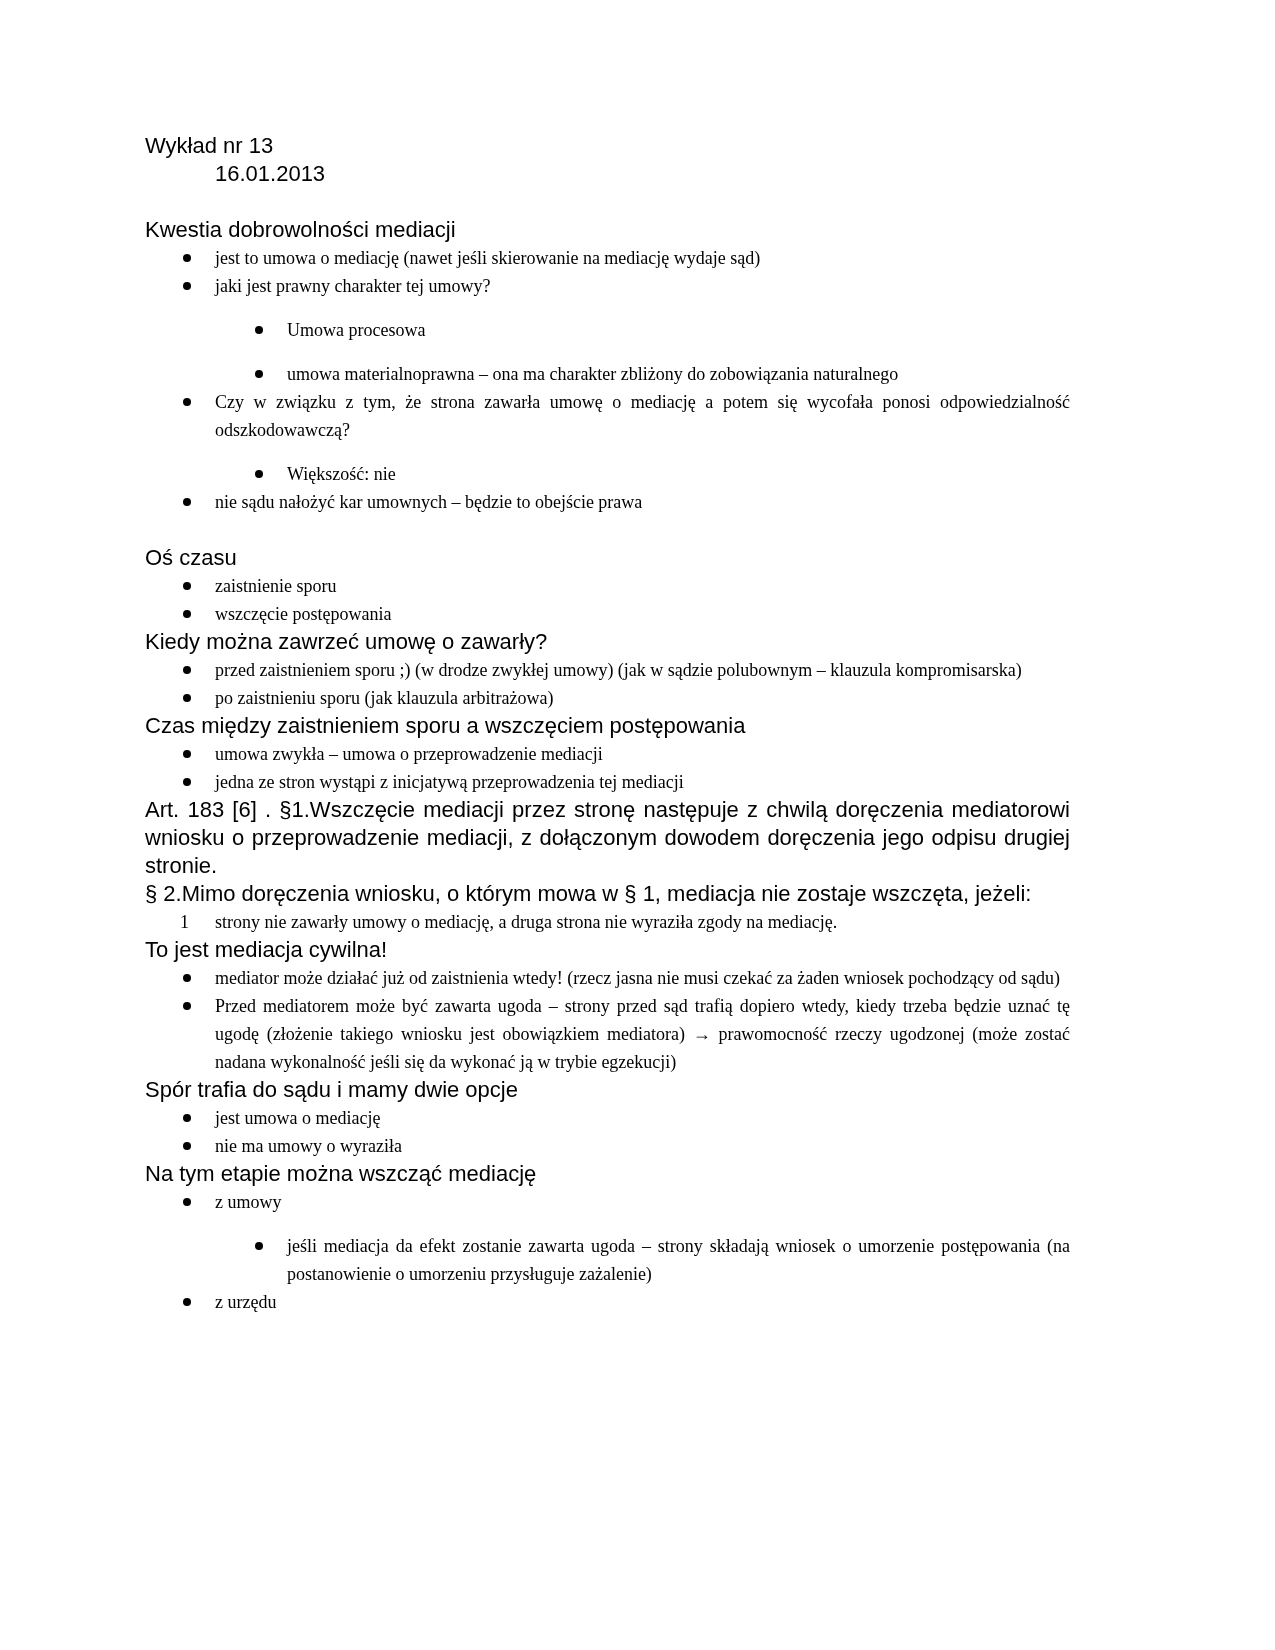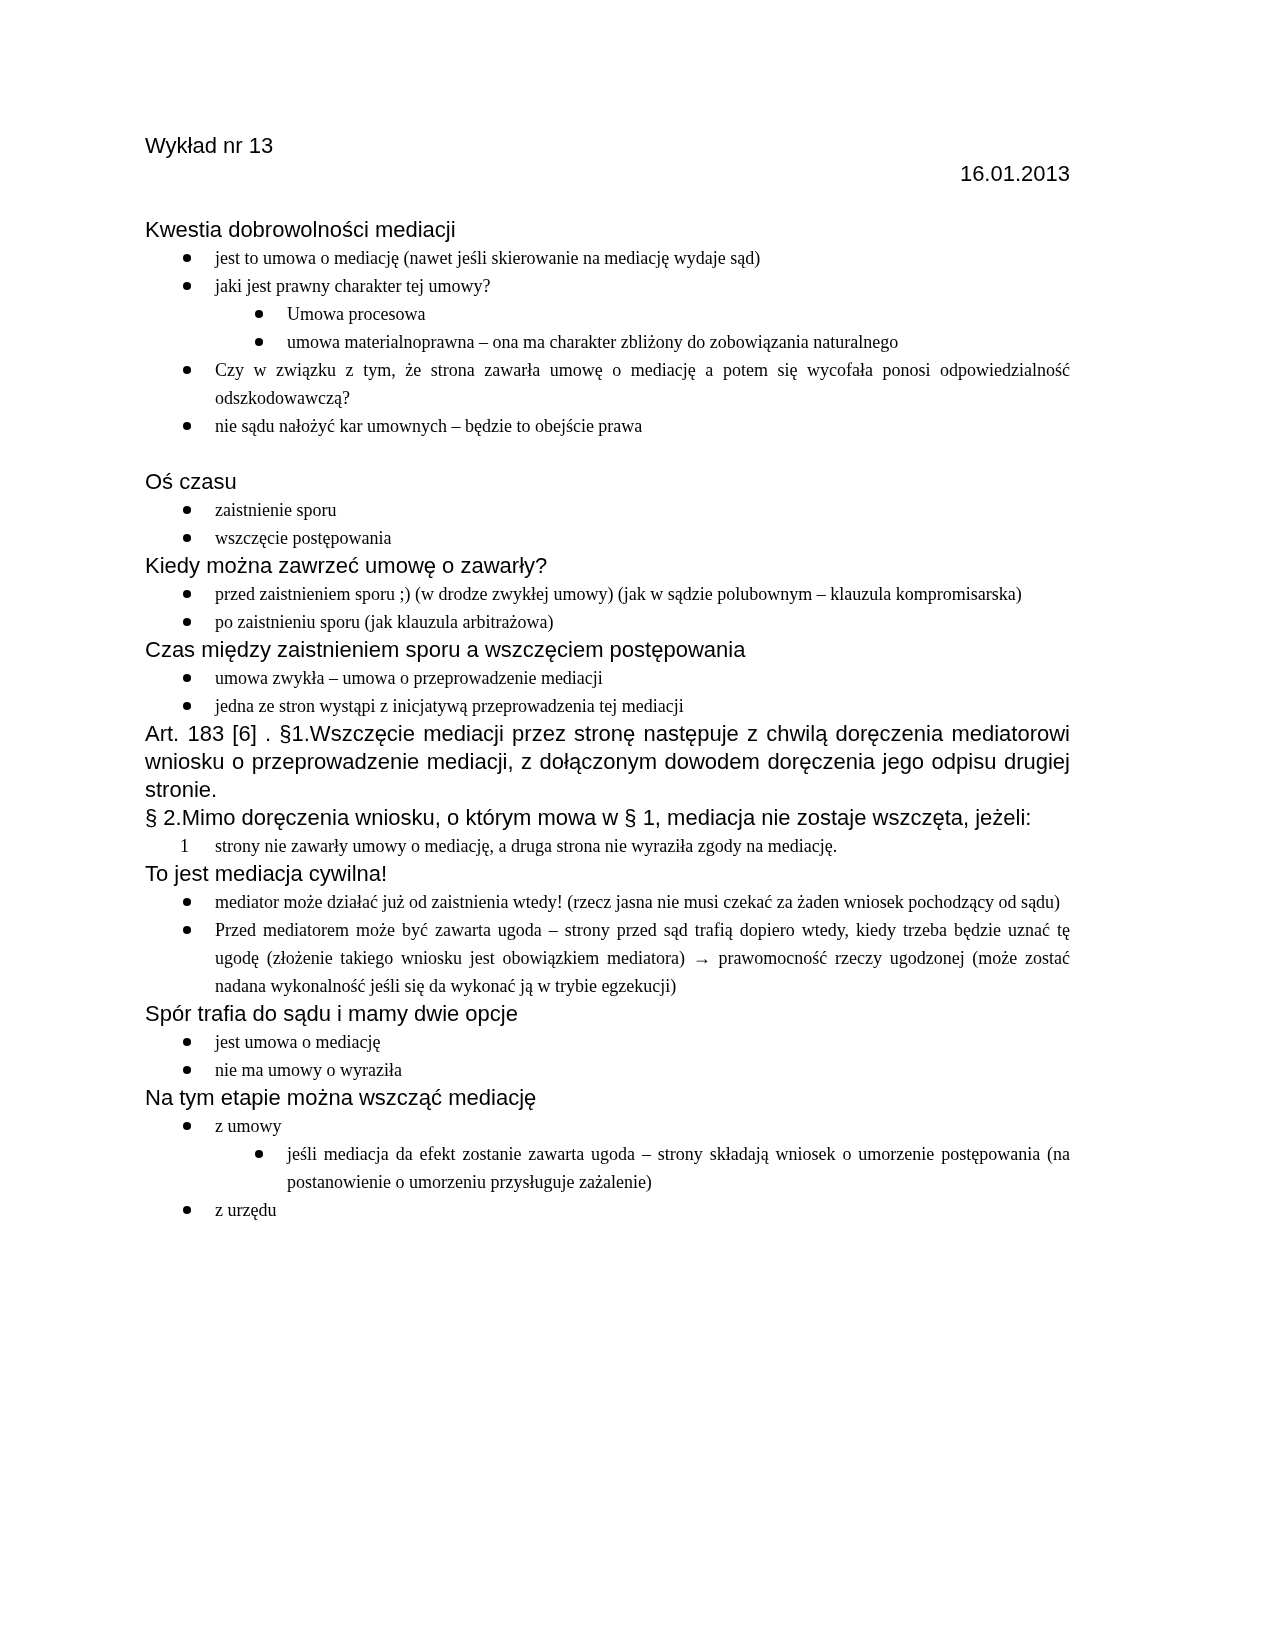--- a/index.html
+++ b/index.html
@@ -17,23 +17,23 @@
     overflow: hidden;
   }
   .block {
     position: relative;
     line-height: 28px;
   }
   .sans  { font-family: "Liberation Sans", sans-serif;  font-size: 22px; }
   .serif { font-family: "Liberation Serif", serif;      font-size: 18px; }
   .justify { text-align: justify; }
   .heading { text-align: left; }
-  .date-line { padding-left: 70px; text-align: right; }
+  .date-line { padding-left: 70px; }
   .b1 { padding-left: 70px; }
-  .b2 { padding-left: 142px; }
+  .b2 { padding-left: 142px; margin-top: 16px; }
   .dot {
     position: absolute;
     top: 10px;
     width: 8px;
     height: 8px;
     border-radius: 50%;
     background: #000000;
   }
   .b1 > .dot { left: 38px; }
   .b2 > .dot { left: 110px; }
@@ -51,20 +51,21 @@
   <div>
       <div class="block sans heading">Wykład nr 13</div>
       <div class="block sans date-line">16.01.2013</div>
       <div class="block spacer"></div>
       <div class="block sans heading">Kwestia dobrowolności mediacji</div>
       <div class="block serif b1"><span class="dot"></span><span>jest to umowa o mediację (nawet jeśli skierowanie na mediację wydaje sąd)</span></div>
       <div class="block serif b1"><span class="dot"></span><span>jaki jest prawny charakter tej umowy?</span></div>
       <div class="block serif b2"><span class="dot"></span><span>Umowa procesowa</span></div>
       <div class="block serif b2 justify"><span class="dot"></span><span>umowa materialnoprawna – ona ma charakter zbliżony do zobowiązania naturalnego</span></div>
       <div class="block serif b1 justify"><span class="dot"></span><span>Czy w związku z tym, że strona zawarła umowę o mediację a potem się wycofała ponosi odpowiedzialność odszkodowawczą?</span></div>
+      <div class="block serif b2"><span class="dot"></span><span>Większość: nie</span></div>
       <div class="block serif b1"><span class="dot"></span><span>nie sądu nałożyć kar umownych – będzie to obejście prawa</span></div>
       <div class="block spacer"></div>
       <div class="block sans heading">Oś czasu</div>
       <div class="block serif b1"><span class="dot"></span><span>zaistnienie sporu</span></div>
       <div class="block serif b1"><span class="dot"></span><span>wszczęcie postępowania</span></div>
       <div class="block sans heading">Kiedy można zawrzeć umowę o zawarły?</div>
       <div class="block serif b1 justify"><span class="dot"></span><span>przed zaistnieniem sporu ;) (w drodze zwykłej umowy) (jak w sądzie polubownym – klauzula kompromisarska)</span></div>
       <div class="block serif b1"><span class="dot"></span><span>po zaistnieniu sporu (jak klauzula arbitrażowa)</span></div>
       <div class="block sans heading">Czas między zaistnieniem sporu a wszczęciem postępowania</div>
       <div class="block serif b1"><span class="dot"></span><span>umowa zwykła – umowa o przeprowadzenie mediacji</span></div>

